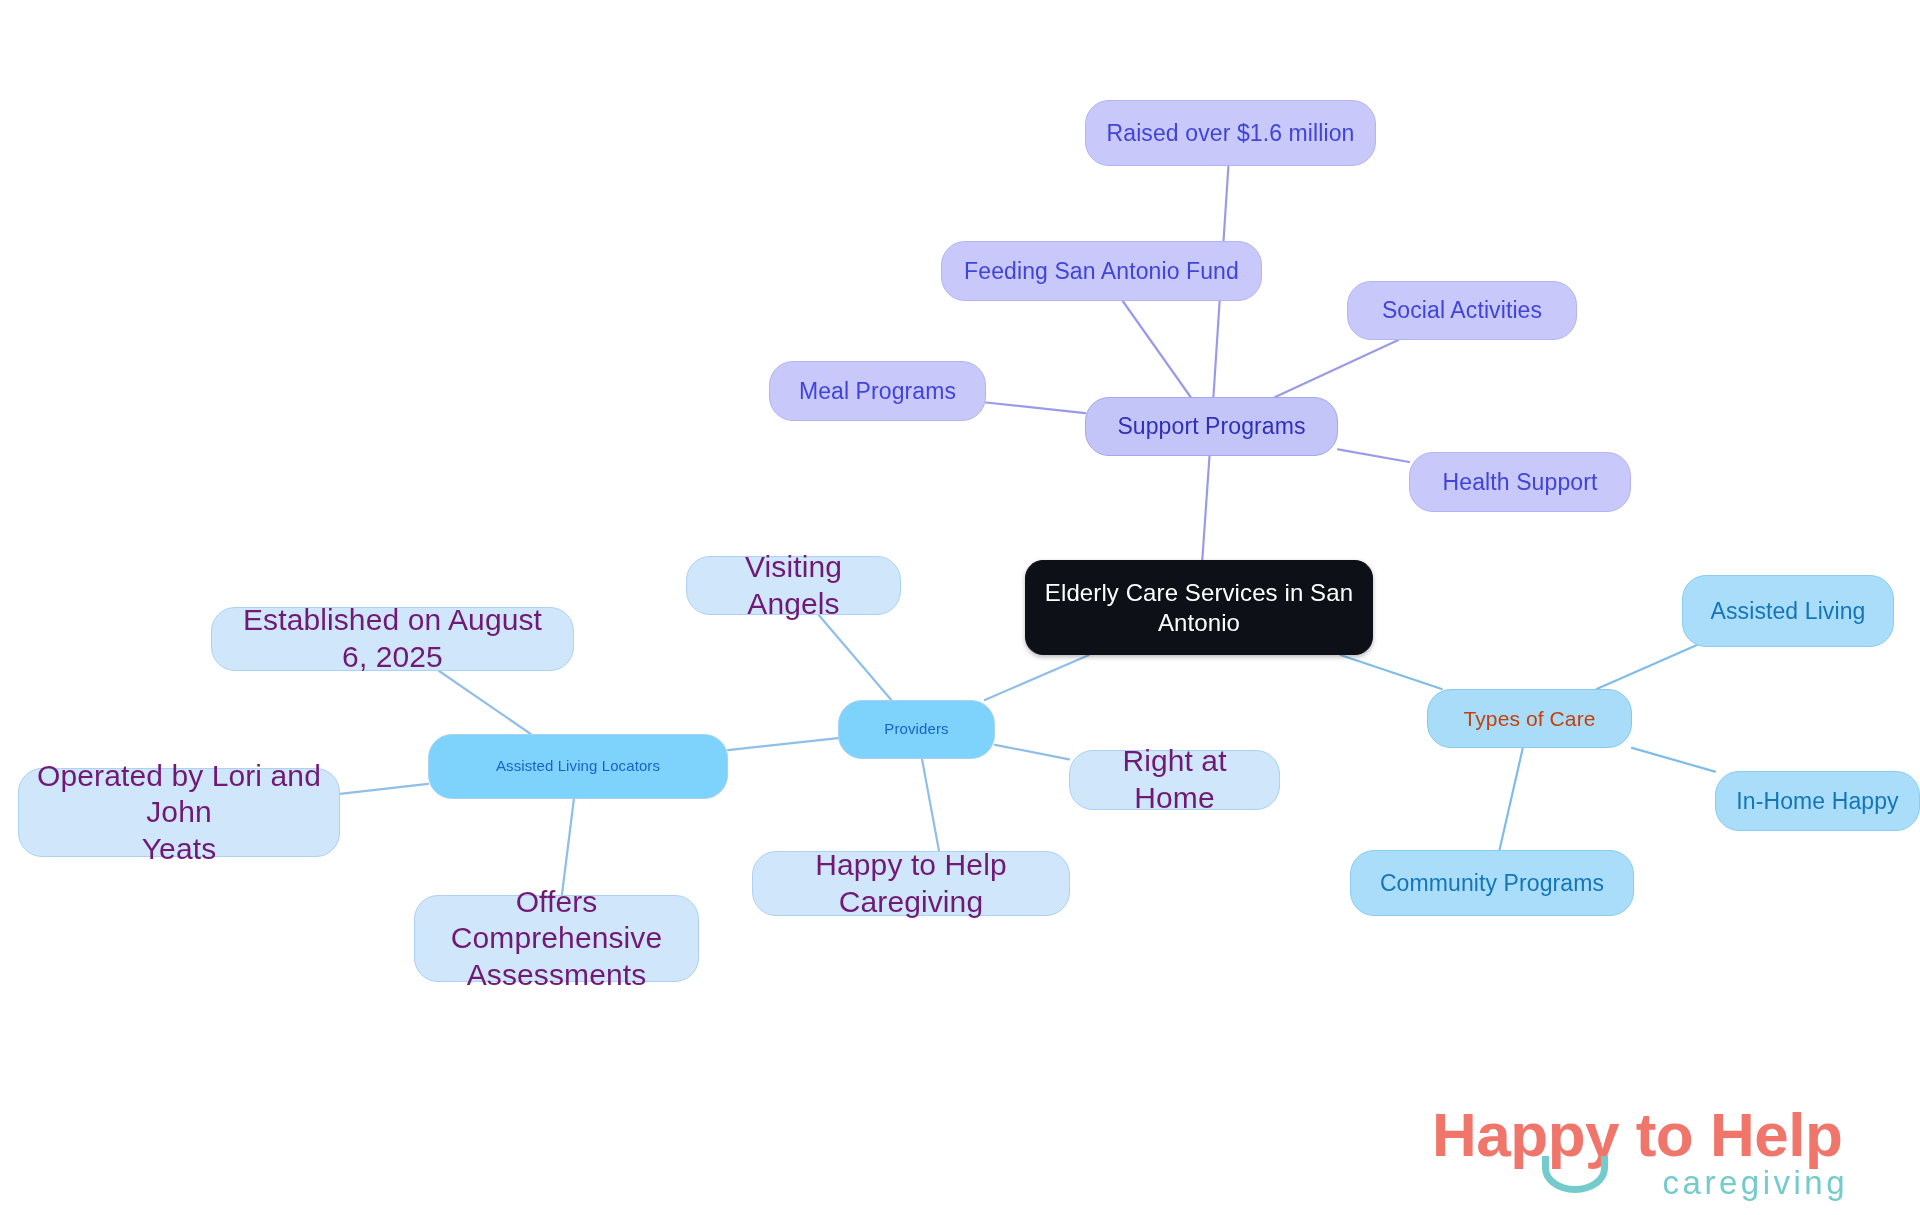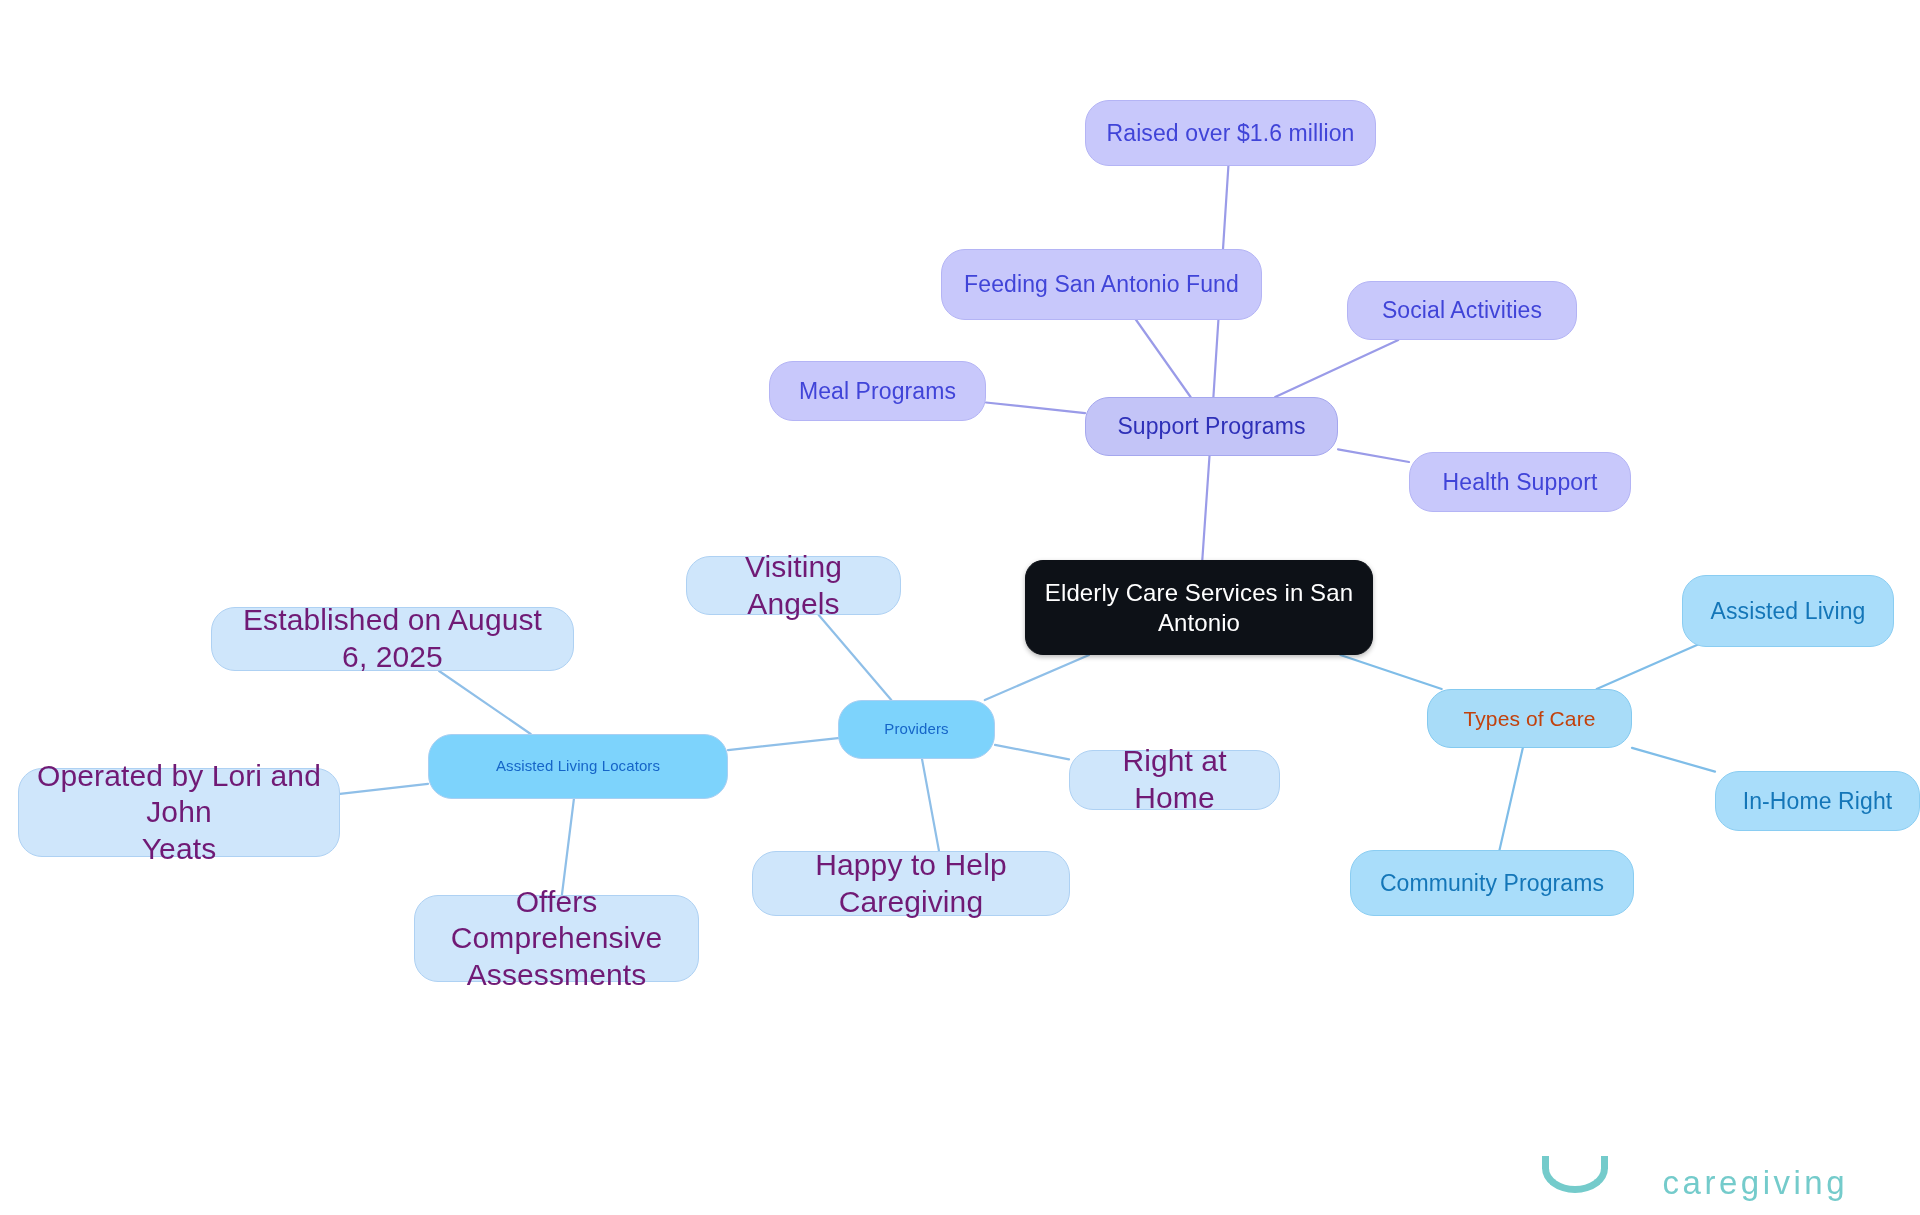--- a/index.html
+++ b/index.html
@@ -152,37 +152,38 @@
       <line x1="838.0" y1="738.1" x2="728.0" y2="750.1" stroke="#8fbfe8" stroke-width="2.2" stroke-linecap="round"></line>
       <line x1="530.7" y1="734.0" x2="439.1" y2="671.0" stroke="#8fbfe8" stroke-width="2.2" stroke-linecap="round"></line>
       <line x1="428.0" y1="783.8" x2="340.0" y2="793.9" stroke="#8fbfe8" stroke-width="2.2" stroke-linecap="round"></line>
       <line x1="573.9" y1="799.0" x2="561.9" y2="895.0" stroke="#8fbfe8" stroke-width="2.2" stroke-linecap="round"></line>
     </svg>
   <div id="nodes-layer">
       <div class="node n-root" style="left: 1025px; top: 560px; width: 348px; height: 95px;"><span>Elderly Care Services in San
 Antonio</span></div>
       <div class="node n-purple-branch" style="left: 1085px; top: 397px; width: 253px; height: 59px;"><span>Support Programs</span></div>
       <div class="node n-purple-leaf" style="left: 1085px; top: 100px; width: 291px; height: 66px;"><span>Raised over $1.6 million</span></div>
-      <div class="node n-purple-leaf" style="left: 941px; top: 249px; width: 321px; height: 71px;"><span>Feeding San Antonio Fund</span></div>
+      <div class="node n-purple-leaf" style="left: 941px; top: 241px; width: 321px; height: 60px;"><span>Feeding San Antonio Fund</span></div>
       <div class="node n-purple-leaf" style="left: 769px; top: 361px; width: 217px; height: 60px;"><span>Meal Programs</span></div>
       <div class="node n-purple-leaf" style="left: 1347px; top: 281px; width: 230px; height: 59px;"><span>Social Activities</span></div>
       <div class="node n-purple-leaf" style="left: 1409px; top: 452px; width: 222px; height: 60px;"><span>Health Support</span></div>
       <div class="node n-blue-branch" style="left: 1427px; top: 689px; width: 205px; height: 59px;"><span>Types of Care</span></div>
       <div class="node n-blue-leaf" style="left: 1682px; top: 575px; width: 212px; height: 72px;"><span>Assisted Living</span></div>
-      <div class="node n-blue-leaf" style="left: 1715px; top: 771px; width: 205px; height: 60px;"><span>In-Home Right</span></div>
+      <div class="node n-blue-leaf" style="left: 1715px; top: 771px; width: 205px; height: 60px;"><span>In-Home Happy</span></div>
       <div class="node n-blue-leaf" style="left: 1350px; top: 850px; width: 284px; height: 66px;"><span>Community Programs</span></div>
       <div class="node n-pale-branch" style="left: 838px; top: 700px; width: 157px; height: 59px;"><span>Providers</span></div>
       <div class="node n-pale-leaf" style="left: 686px; top: 556px; width: 215px; height: 59px;"><span>Visiting Angels</span></div>
       <div class="node n-pale-leaf" style="left: 1069px; top: 750px; width: 211px; height: 60px;"><span>Right at Home</span></div>
       <div class="node n-pale-leaf" style="left: 752px; top: 851px; width: 318px; height: 65px;"><span>Happy to Help Caregiving</span></div>
       <div class="node n-pale-branch" style="left: 428px; top: 734px; width: 300px; height: 65px;"><span>Assisted Living Locators</span></div>
       <div class="node n-pale-leaf" style="left: 211px; top: 607px; width: 363px; height: 64px;"><span>Established on August 6, 2025</span></div>
       <div class="node n-pale-leaf" style="left: 18px; top: 768px; width: 322px; height: 89px;"><span>Operated by Lori and John
 Yeats</span></div>
       <div class="node n-pale-leaf" style="left: 414px; top: 895px; width: 285px; height: 87px;"><span>Offers Comprehensive
 Assessments</span></div>
     </div>
 
   <div id="logo">
+    <div class="logo-main">Happy to Help</div>
     <div class="logo-smile"></div>
     <div class="logo-sub">caregiving</div>
   </div>
 </div>
 
 </body></html>

